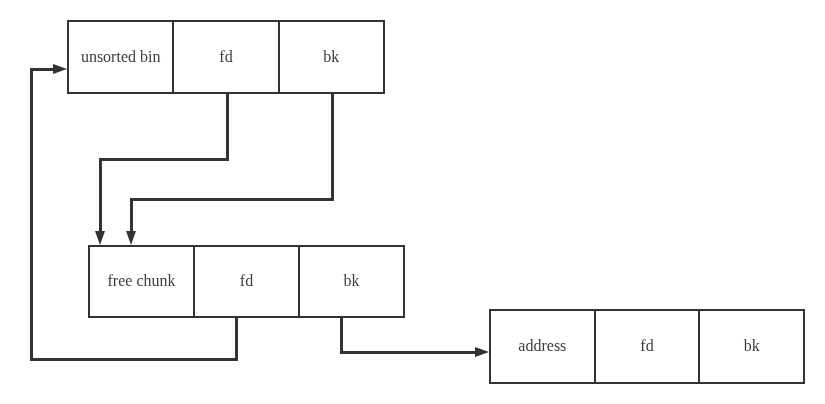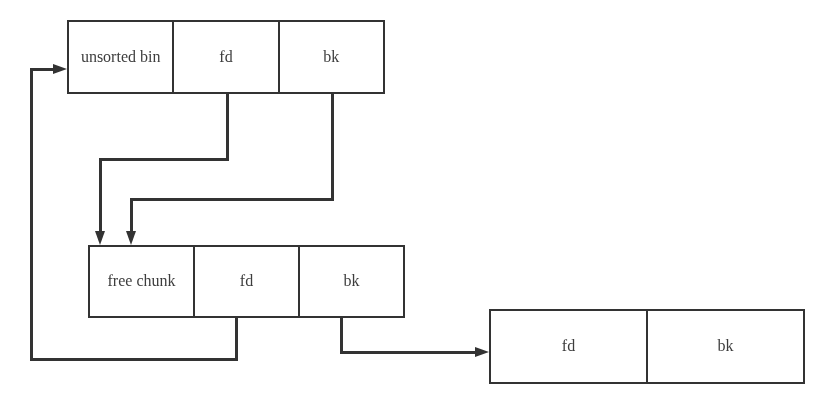--- a/index.html
+++ b/index.html
@@ -105,20 +105,23 @@
     <div class="cell">
       <span class="cell-label">fd</span>
     </div>
     <div class="cell">
       <span class="cell-label">bk</span>
     </div>
   </div>
 
   <div class="record" id="box-address">
     <div class="cell">
+      <span class="cell-label">address</span>
+    </div>
+    <div class="cell">
       <span class="cell-label">fd</span>
     </div>
     <div class="cell">
       <span class="cell-label">bk</span>
     </div>
   </div>
 
   <div class="seg" id="e1-v1"></div>
   <div class="seg" id="e1-h1"></div>
   <div class="seg" id="e1-v2"></div>

